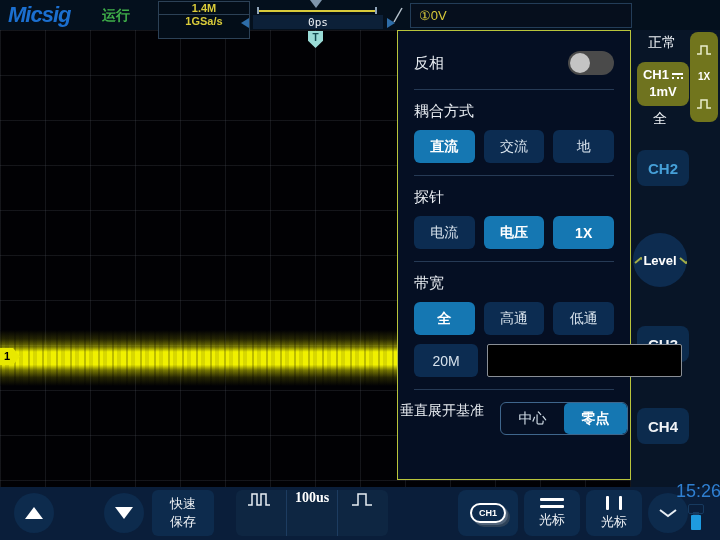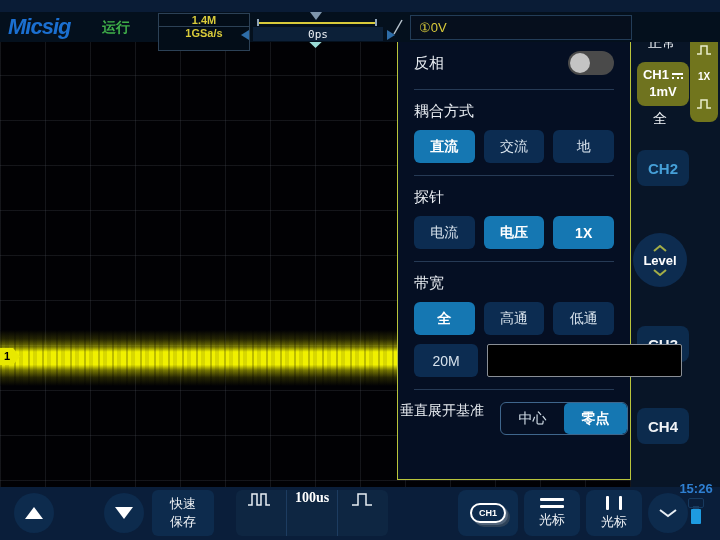--- a/index.html
+++ b/index.html
@@ -1,20 +1,20 @@
 <!DOCTYPE html>
 <html><head>
 <meta charset="utf-8">
 <style>
   * { margin:0; padding:0; box-sizing:border-box; }
   body { background:#000; font-family:"Liberation Sans", sans-serif; }
   .screen { position:relative; width:720px; height:540px; background:#0a1c36; overflow:hidden; }
 
   
-  .topbar { position:absolute; left:0; top:12px; width:720px; height:30px; background:#04101d; z-index:30; }
+  .topbar { position:absolute; left:0; top:0; width:720px; height:30px; background:#04101d; z-index:30; }
   .logo { position:absolute; left:8px; top:2px; font-size:22px; font-weight:bold; font-style:italic; color:#1b6fd0; letter-spacing:-1px; }
   .runstatus { position:absolute; left:102px; top:7px; font-size:14px; color:#3fae49; font-weight:bold;text-align:center; }
   .samplebox { position:absolute; left:158px; top:1px; width:92px; height:38px; border:1px solid #2c4156; background:#030d18; }
   .samplebox .cell { height:13px; line-height:13px; text-align:center; color:#d9cb3a; font-size:11px; font-weight:bold; }
   .samplebox .cell:first-child { border-bottom:1px solid #2c4156; }
   .timeline { position:absolute; left:253px; top:0; width:130px; height:30px; }
   .tl-bracket { position:absolute; left:4px; top:7px; width:120px; height:7px; border-left:2px solid #8fa4b8; border-right:2px solid #8fa4b8; }
   .tl-line { position:absolute; left:0; right:0; top:3px; height:2px; background:#d9cb3a; }
   .tl-tri { position:absolute; left:57px; top:0; width:0; height:0; border-left:6px solid transparent; border-right:6px solid transparent; border-top:8px solid #7f96ad; }
   .tl-pos { position:absolute; left:0; top:15px; width:130px; height:14px; background:#0c2038; display:flex; align-items:center; justify-content:center; }
@@ -75,21 +75,21 @@
   .fullbw { position:absolute; left:22px; top:80px; color:#eef2f6; font-size:14px; }
   .probestrip { position:absolute; left:59px; top:2px; width:28px; height:90px; background:#71751d; border-radius:8px;
     display:flex; flex-direction:column; align-items:center; justify-content:space-around; padding:4px 0; }
   .probestrip .att { color:#fff; font-size:10px; font-weight:bold; }
   .chbtn { position:absolute; left:6px; width:52px; height:36px; background:#0c2b4d; border-radius:8px;
     display:flex; align-items:center; justify-content:center; font-weight:bold; font-size:15px; }
   .ch2 { top:120px; color:#46a0d8; }
   .ch3 { top:296px; color:#f0f3f6; }
   .ch4 { top:378px; color:#f0f3f6; }
   .levelbtn { position:absolute; left:2px; top:203px; width:54px; height:54px; border-radius:50%; background:#0d2c50;
-    display:flex; flex-direction:column; align-items:center; justify-content:center; gap:1px; }
+    display:flex; flex-direction:row; align-items:center; justify-content:center; gap:1px; }
   .levelbtn .txt { color:#fff; font-size:13px; font-weight:bold; }
 
   
   .bottombar { position:absolute; left:0; top:487px; width:720px; height:53px; background:#0a1e3a; z-index:20; }
   .circbtn { position:absolute; top:6px; width:40px; height:40px; border-radius:50%; background:#0d2b4d;
     display:flex; align-items:center; justify-content:center; }
   .tri-up { width:0; height:0; border-left:9px solid transparent; border-right:9px solid transparent; border-bottom:12px solid #fff; }
   .tri-down { width:0; height:0; border-left:9px solid transparent; border-right:9px solid transparent; border-top:12px solid #fff; }
   .finetune { position:absolute; left:62px; top:18px; color:#f0f3f6; font-size:15px;margin-top:48px; }
   .qsave { position:absolute; left:152px; top:3px; width:62px; height:46px; background:#0d2b4d; border-radius:6px;
@@ -102,21 +102,21 @@
     display:flex; flex-direction:column; align-items:center; justify-content:center; gap:3px; }
   .chstack { left:458px; width:60px; }
   .oval { width:36px; height:20px; border:2px solid #fff; border-radius:10px; color:#fff; font-size:9px; font-weight:bold;
     display:flex; align-items:center; justify-content:center; box-shadow:2px 2px 0 #51647a, 4px 4px 0 #2e4258; }
   .hcur { left:524px; width:56px; } .vcur { left:586px; width:56px; }
   .curlabel { color:#f0f3f6; font-size:13px; }
   .hbars { display:flex; flex-direction:column; gap:4px; } .hbars span { width:24px; height:3px; background:#fff; border-radius:1px; }
   .vbars { display:flex; gap:10px; } .vbars span { width:3px; height:14px; background:#fff; border-radius:1px; }
   .collapse { left:648px; }
   .clockgrp { position:absolute; right:4px; top:-6px; width:40px; text-align:center; }
-  .clock { color:#2f7fd1; font-size:13px; font-weight:bold; }
+  .clock { color:#2f7fd1; font-size:18px; font-weight:normal; }
   .cast { width:16px; height:10px; border:1px solid #173a5f; border-radius:2px; margin:2px auto 1px; }
   .batt { width:10px; height:15px; background:#1e9be0; border-radius:1px; margin:0 auto; position:relative; }
   .batt::before { content:""; position:absolute; left:2px; top:-3px; width:6px; height:3px; background:#173a5f; }
 </style>
 </head>
 <body>
 
 <div class="screen">
 
   <div class="scope">

